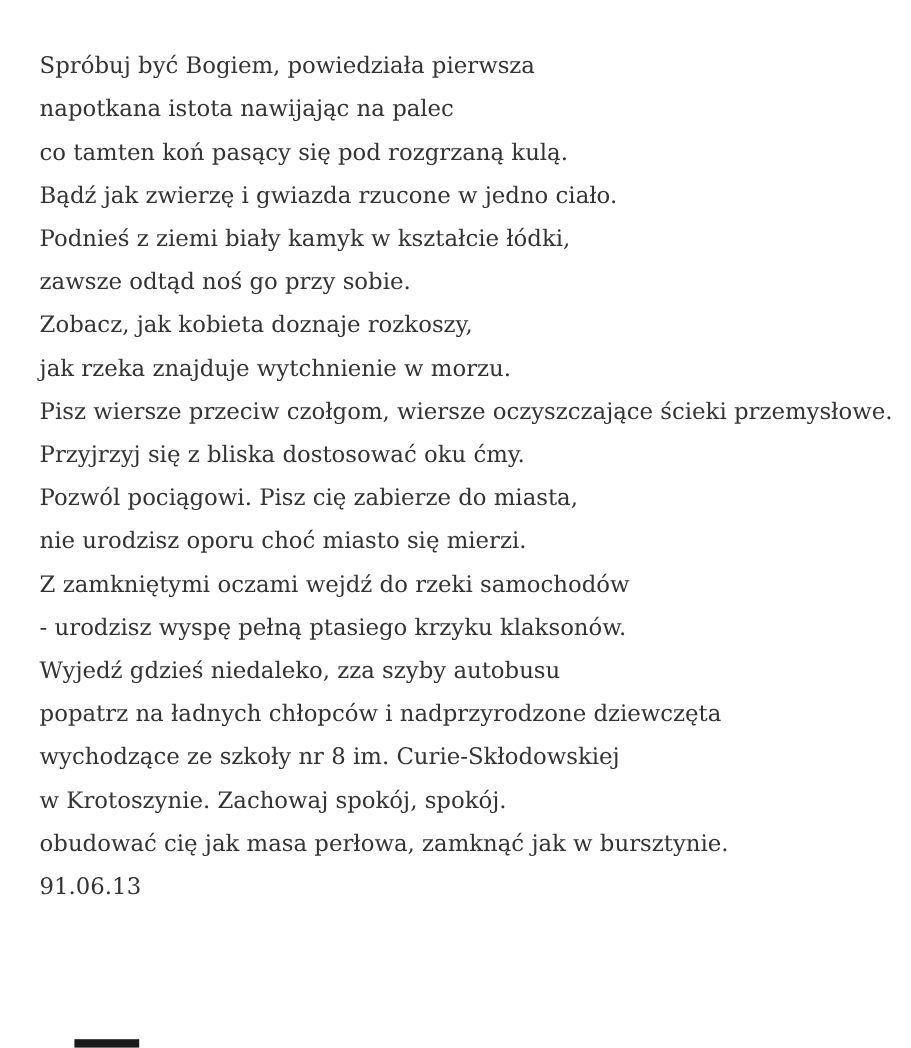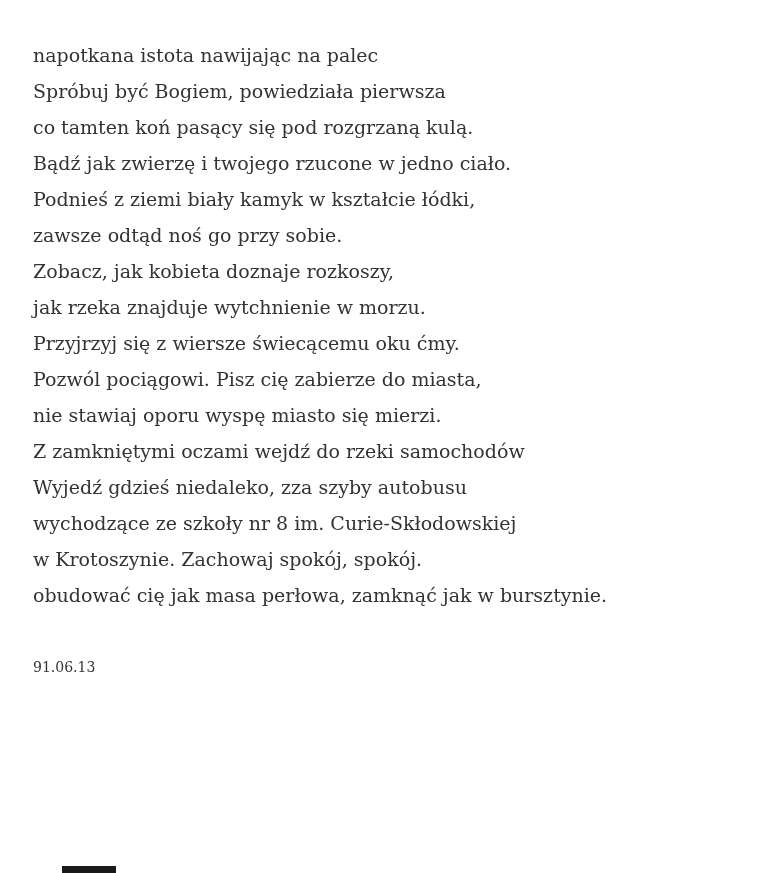--- a/index.html
+++ b/index.html
@@ -22,52 +22,54 @@
   }
   .poem-line {
     display: block;
     font-size: 19px;
     line-height: 36px;
     color: var(--text, #333333);
     white-space: nowrap;
   }
   .poem-date {
     display: block;
-    margin-top: 36px;
-    font-size: 14px;
+    font-size: 19px;
     line-height: 36px;
     color: var(--text, #333333);
   }
   .cutoff-bar {
     position: absolute;
     left: 62px;
     bottom: 0;
     width: 54px;
     height: 7px;
     background: var(--cutoff, #1a1a1a);
   }
 </style>
 </head>
 <body>
 
 <main class="content">
   <div>
+    <span class="poem-line">Spróbuj być Bogiem, powiedziała pierwsza</span>
     <span class="poem-line">napotkana istota nawijając na palec</span>
-    <span class="poem-line">Spróbuj być Bogiem, powiedziała pierwsza</span>
     <span class="poem-line">co tamten koń pasący się pod rozgrzaną kulą.</span>
-    <span class="poem-line">Bądź jak zwierzę i twojego rzucone w jedno ciało.</span>
+    <span class="poem-line">Bądź jak zwierzę i gwiazda rzucone w jedno ciało.</span>
     <span class="poem-line">Podnieś z ziemi biały kamyk w kształcie łódki,</span>
     <span class="poem-line">zawsze odtąd noś go przy sobie.</span>
     <span class="poem-line">Zobacz, jak kobieta doznaje rozkoszy,</span>
     <span class="poem-line">jak rzeka znajduje wytchnienie w morzu.</span>
-    <span class="poem-line">Przyjrzyj się z wiersze świecącemu oku ćmy.</span>
+    <span class="poem-line">Pisz wiersze przeciw czołgom, wiersze oczyszczające ścieki przemysłowe.</span>
+    <span class="poem-line">Przyjrzyj się z bliska dostosować oku ćmy.</span>
     <span class="poem-line">Pozwól pociągowi. Pisz cię zabierze do miasta,</span>
-    <span class="poem-line">nie stawiaj oporu wyspę miasto się mierzi.</span>
+    <span class="poem-line">nie urodzisz oporu choć miasto się mierzi.</span>
     <span class="poem-line">Z zamkniętymi oczami wejdź do rzeki samochodów</span>
+    <span class="poem-line">- urodzisz wyspę pełną ptasiego krzyku klaksonów.</span>
     <span class="poem-line">Wyjedź gdzieś niedaleko, zza szyby autobusu</span>
+    <span class="poem-line">popatrz na ładnych chłopców i nadprzyrodzone dziewczęta</span>
     <span class="poem-line">wychodzące ze szkoły nr 8 im. Curie-Skłodowskiej</span>
     <span class="poem-line">w Krotoszynie. Zachowaj spokój, spokój.</span>
     <span class="poem-line">obudować cię jak masa perłowa, zamknąć jak w bursztynie.</span>
   </div>
   <span class="poem-date">91.06.13</span>
 </main>
 
 <div class="cutoff-bar"></div>
 
 </body></html>

